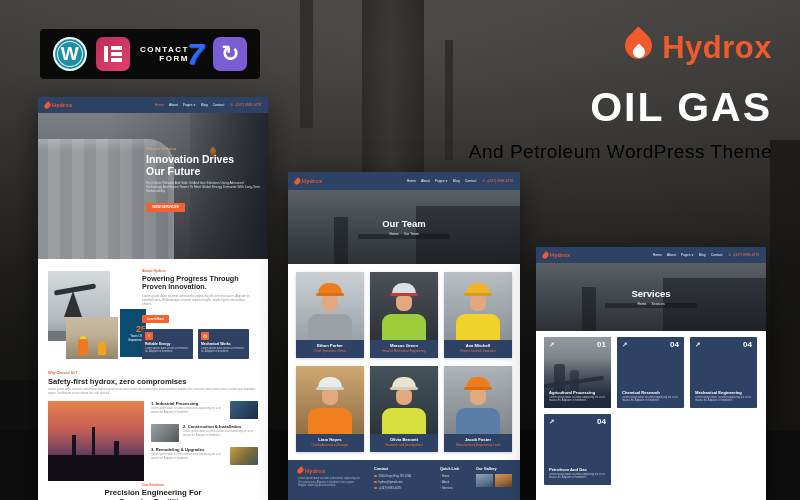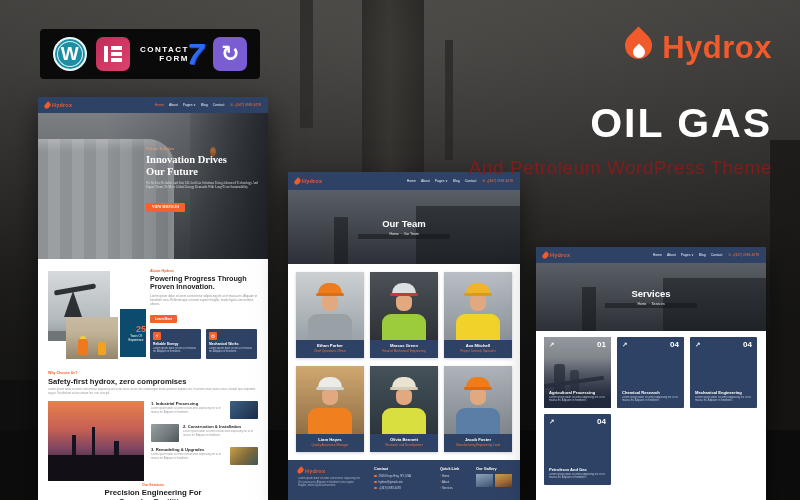--- a/index.html
+++ b/index.html
@@ -40,22 +40,22 @@
 
   
   .brand { position:absolute; right:28px; top:26px; z-index:5; text-align:right; }
   .brand-row { display:flex; align-items:center; justify-content:flex-end; gap:6px; }
   .flame { position:relative; width:34px; height:44px; }
   .flame .outer { position:absolute; left:3px; top:6px; width:27px; height:27px; background:#f15b2c;
     border-radius:0 50% 50% 50%; transform:rotate(45deg); }
   .flame .inner { position:absolute; left:11px; top:20px; width:12px; height:12px; background:#fff;
     border-radius:0 50% 50% 50%; transform:rotate(45deg); }
   .brand-name { color:#f15b2c; font-size:31px; font-weight:bold; letter-spacing:.5px; }
-  .brand-title { margin-top:30px; color:#fff; font-size:41px; font-weight:bold; letter-spacing:2px; }
-  .brand-sub { margin-top:10px; color:#7f1d1d; font-size:19px; font-weight:400; letter-spacing:.5px; }
+  .brand-title { margin-top:14px; color:#fff; font-size:41px; font-weight:bold; letter-spacing:2px; }
+  .brand-sub { margin-top:10px; color:#000000; font-size:19px; font-weight:400; letter-spacing:.5px; }
 
   
   .mock { position:absolute; background:#fff; overflow:hidden; z-index:4;
     box-shadow:0 10px 28px rgba(0,0,0,.55); }
   .mock-left  { left:38px;  top:97px;  width:230px; height:403px; }
   .mock-mid   { left:288px; top:172px; width:232px; height:328px; }
   .mock-right { left:536px; top:247px; width:230px; height:253px; }
 
   .mhead { position:relative; height:16px; background:#2e4266; display:flex; align-items:center; padding:0 7px; }
   .mlogo { display:flex; align-items:center; gap:2px; }
@@ -68,21 +68,21 @@
 
   
   .hero { position:relative; height:146px; background:linear-gradient(180deg,#8d9194 0%,#6d7174 55%,#4a4e51 100%); overflow:hidden; }
   .hero .tank { position:absolute; left:-14px; top:26px; width:150px; height:130px; border-radius:8px 26px 0 0;
     background:repeating-linear-gradient(90deg,#b4b7b9 0 12px,#a4a8aa 12px 24px); box-shadow:inset 0 6px 8px rgba(255,255,255,.35); }
   .hero .rig { position:absolute; right:0; top:0; width:78px; height:146px;
     background:linear-gradient(90deg,rgba(40,44,48,.15),rgba(35,38,42,.8)); }
   .hero .flare { position:absolute; right:52px; top:34px; width:6px; height:10px;
     background:radial-gradient(circle at 50% 30%, #ffb454, #f26a1e 70%, transparent); border-radius:50%; }
   .hero .shade { position:absolute; inset:0; background:linear-gradient(90deg,rgba(18,22,30,.15) 30%,rgba(18,22,30,.55)); }
-  .hero-text { position:absolute; left:108px; top:34px; width:114px; z-index:2;font-family:Liberation Serif, serif; }
+  .hero-text { position:absolute; left:108px; top:34px; width:114px; z-index:2; }
   .hero-kicker { color:#f2a071; font-size:3.4px; margin-bottom:3px; }
   .hero-title { color:#fff; font-size:10.5px; line-height:11.5px; font-weight:bold; }
   .hero-desc { color:#d9dee3; font-size:3.2px; line-height:4.2px; margin-top:4px; height:13px; overflow:hidden; }
   .btn { display:inline-block; background:#f2612f; color:#fff; font-weight:bold; border-radius:1px; }
   .hero-btn { font-size:3.4px; padding:2.5px 6px; margin-top:5px; }
 
   
   .about { position:relative; height:106px; padding:10px; }
   .about-media { position:absolute; left:10px; top:12px; width:94px; height:88px; }
   .imgA { position:absolute; left:0; top:0; width:62px; height:70px; overflow:hidden;
@@ -93,21 +93,21 @@
   .imgA .ground { position:absolute; left:0; bottom:0; width:100%; height:10px; background:#707578; }
   .imgB { position:absolute; right:24px; bottom:0; width:52px; height:42px; overflow:hidden;
     background:linear-gradient(180deg,#c8bBA2 0%,#c0b096 40%,#93856c 100%); }
   .imgB .w1 { position:absolute; left:12px; bottom:4px; width:10px; height:16px; background:#ef7a1e; border-radius:3px 3px 1px 1px; }
   .imgB .w2 { position:absolute; right:12px; bottom:4px; width:8px; height:13px; background:#f2a21f; border-radius:3px 3px 1px 1px; }
   .imgB .h1 { position:absolute; left:14px; bottom:19px; width:6px; height:4px; background:#f6d02c; border-radius:3px 3px 0 0; }
   .exp-box { position:absolute; right:-4px; bottom:2px; width:26px; height:48px; background:#0c4a6e;
     display:flex; flex-direction:column; align-items:flex-end; justify-content:center; text-align:center; }
   .exp-num { color:#f2703c; font-size:9px; font-weight:bold; }
   .exp-label { color:#fff; font-size:3px; line-height:3.6px; width:20px; margin-top:1px; }
-  .about-copy { position:absolute; left:112px; top:10px; width:110px; }
+  .about-copy { position:absolute; left:104px; top:10px; width:110px; }
   .s-label { color:#f2612f; font-size:3.6px; font-weight:bold; }
   .about-h { color:#1c1c1e; font-size:7.2px; line-height:8px; font-weight:bold; margin-top:2px; }
   .about-p { color:#8d9196; font-size:3px; line-height:4px; margin-top:3px; height:12px; overflow:hidden; }
   .about-btn { font-size:3.2px; padding:2px 5px; margin-top:3px; }
   .feat-row { display:flex; gap:5px; margin-top:5px; }
   .feat { width:51px; height:30px; background:#2e4266; border-radius:1px; padding:3px; }
   .feat-ic { width:8px; height:8px; background:#f2612f; border-radius:1px; color:#fff; font-size:5px;
     display:flex; align-items:center; justify-content:center; }
   .feat-t { color:#fff; font-size:3.4px; font-weight:bold; margin-top:2px; }
   .feat-x { color:#c2cadb; font-size:2.6px; line-height:3.4px; margin-top:1px; height:7px; overflow:hidden; }

